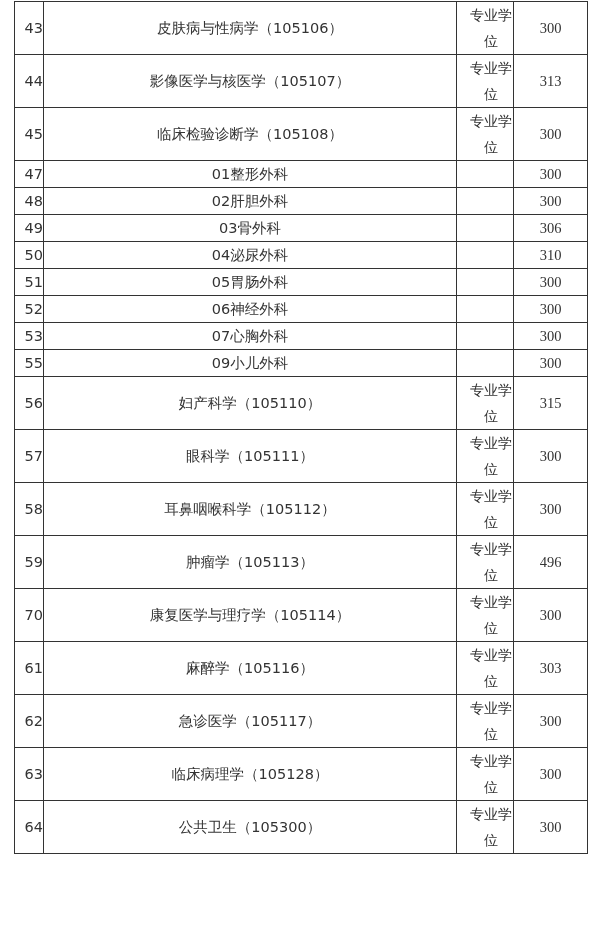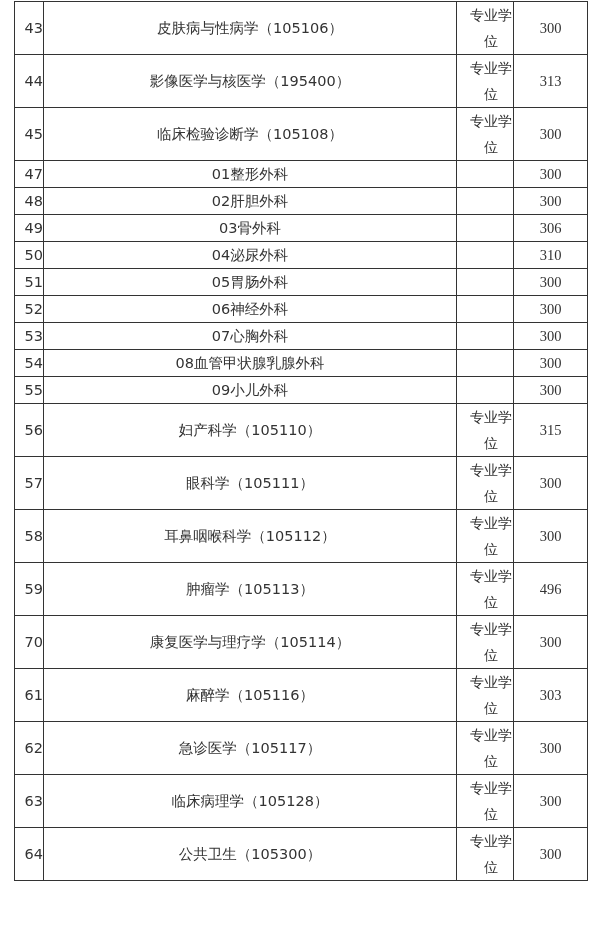--- a/index.html
+++ b/index.html
@@ -73,21 +73,21 @@
           <td class="idx">43</td>
           <td class="name">皮肤病与性病学（105106）</td>
           <td class="type">
             <div>专业学</div>
             <div>位</div>
           </td>
           <td class="score">300</td>
         </tr>
         <tr class="double">
           <td class="idx">44</td>
-          <td class="name">影像医学与核医学（195400）</td>
+          <td class="name">影像医学与核医学（105107）</td>
           <td class="type">
             <div>专业学</div>
             <div>位</div>
           </td>
           <td class="score">313</td>
         </tr>
         <tr class="double">
           <td class="idx">45</td>
           <td class="name">临床检验诊断学（105108）</td>
           <td class="type">
@@ -128,26 +128,20 @@
         </tr>
         <tr class="single">
           <td class="idx">52</td>
           <td class="name">06神经外科</td>
           <td class="type"></td>
           <td class="score">300</td>
         </tr>
         <tr class="single">
           <td class="idx">53</td>
           <td class="name">07心胸外科</td>
-          <td class="type"></td>
-          <td class="score">300</td>
-        </tr>
-        <tr class="single">
-          <td class="idx">54</td>
-          <td class="name">08血管甲状腺乳腺外科</td>
           <td class="type"></td>
           <td class="score">300</td>
         </tr>
         <tr class="single">
           <td class="idx">55</td>
           <td class="name">09小儿外科</td>
           <td class="type"></td>
           <td class="score">300</td>
         </tr>
         <tr class="double">

